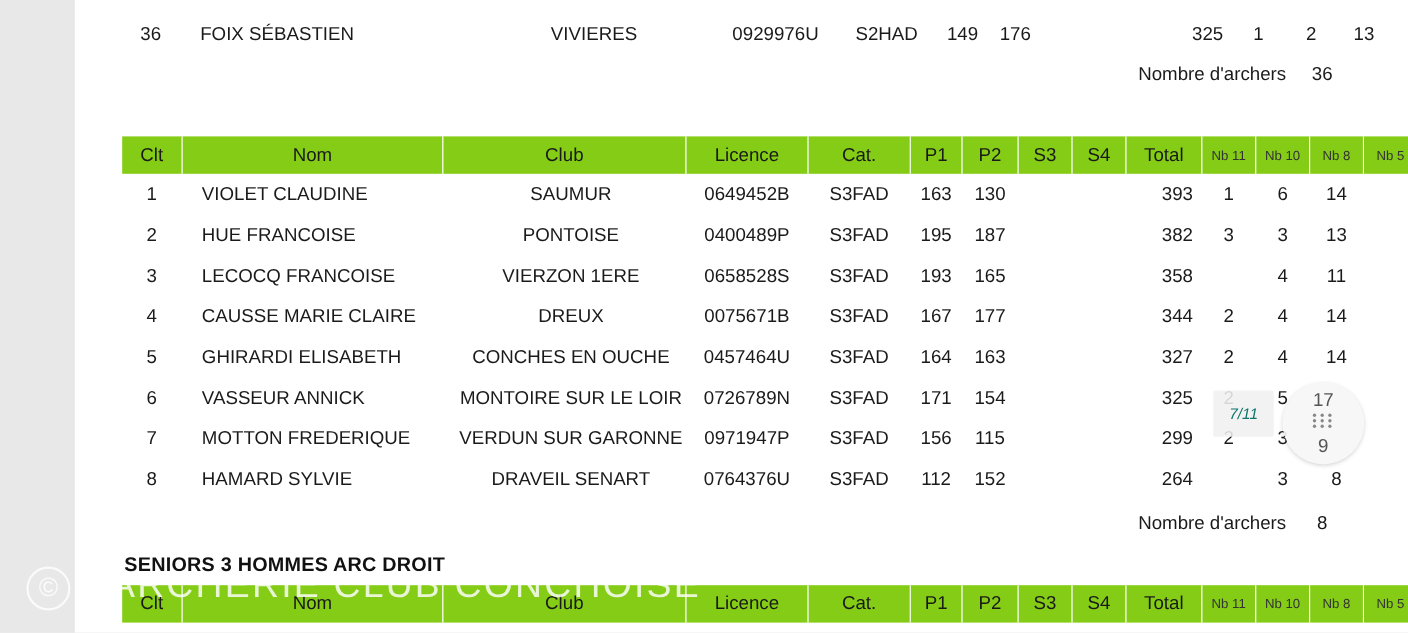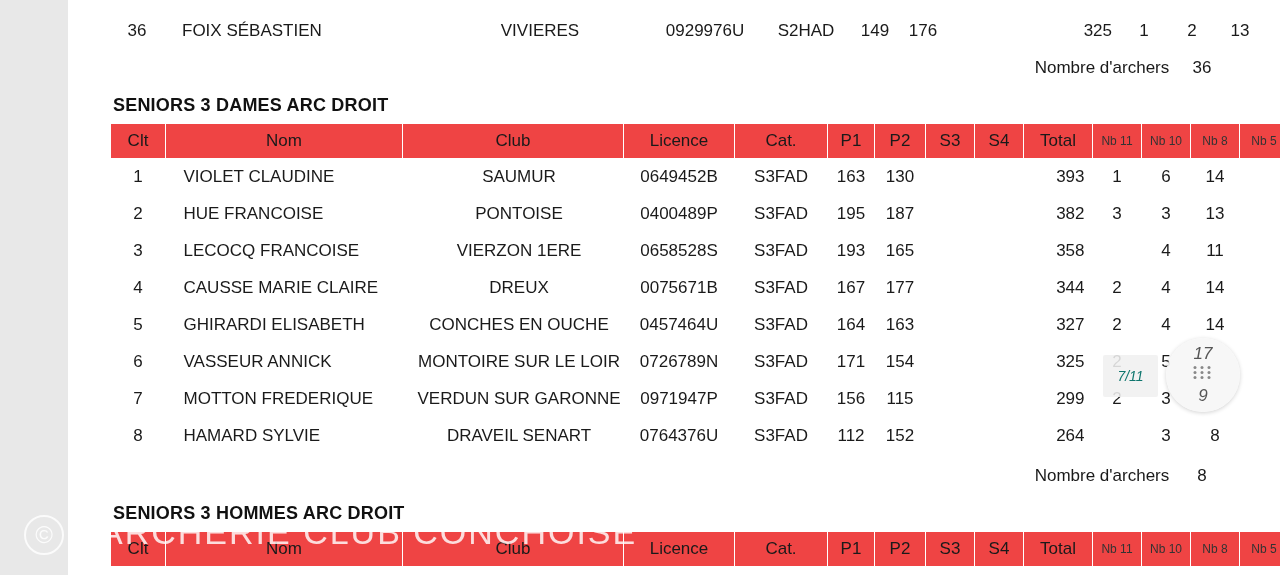--- a/index.html
+++ b/index.html
@@ -37,21 +37,21 @@
     table-layout: fixed;
     font-size: 17px;
     color: #1a1a1a;
   }
   table.res td, table.res th {
     padding: 0;
     vertical-align: middle;
   }
 
   .hdr-row th {
-    background: #ef4444;
+    background: #84cc16;
     height: 34px;
     font-weight: normal;
     font-size: 17px;
     color: #1a1a1a;
     text-align: center;
     border-left: 1px solid #ffffff;
     border-right: 1px solid #ffffff;
   }
   .hdr-row th.small {
     font-size: 12px;
@@ -151,27 +151,26 @@
     font-size: 14px;
     display: flex;
     align-items: center;
     justify-content: center;
     border-radius: 2px;
     font-style: italic;
   }
   .scroll-handle {
     position: absolute;
     left: 1166px;
-    top: 338px;
+    top: 348px;
     width: 74px;
     height: 74px;
     border-radius: 50%;
     background: rgba(246,246,246,0.92);
     box-shadow: 0 1px 4px rgba(0,0,0,0.18);
-    font-style: italic;
   }
   .scroll-handle .sh-top {
     position: absolute;
     top: 6px;
     left: 0; right: 0;
     text-align: center;
     font-size: 17px;
     color: #555;
   }
   .scroll-handle .sh-bottom {
@@ -225,21 +224,20 @@
       <td class="c-n5"></td>
     </tr>
   </tbody>
     </table>
 
   <div class="blk count-line" id="top-count">
     <span>Nombre d'archers</span>
     <span class="num">36</span>
   </div>
 
-  <div class="blk section-title" id="sec1-title">SENIORS 3 DAMES ARC DROIT</div>
 
   <table class="res blk" id="sec1-table">
     <thead>
       <tr class="hdr-row">
         <th class="c-clt">Clt</th>
         <th class="c-nom" style="text-align:center;padding-left:0 !important;">Nom</th>
         <th class="c-club" style="text-align:center;padding-left:0 !important;">Club</th>
         <th class="c-lic">Licence</th>
         <th class="c-cat">Cat.</th>
         <th class="c-p1">P1</th>

